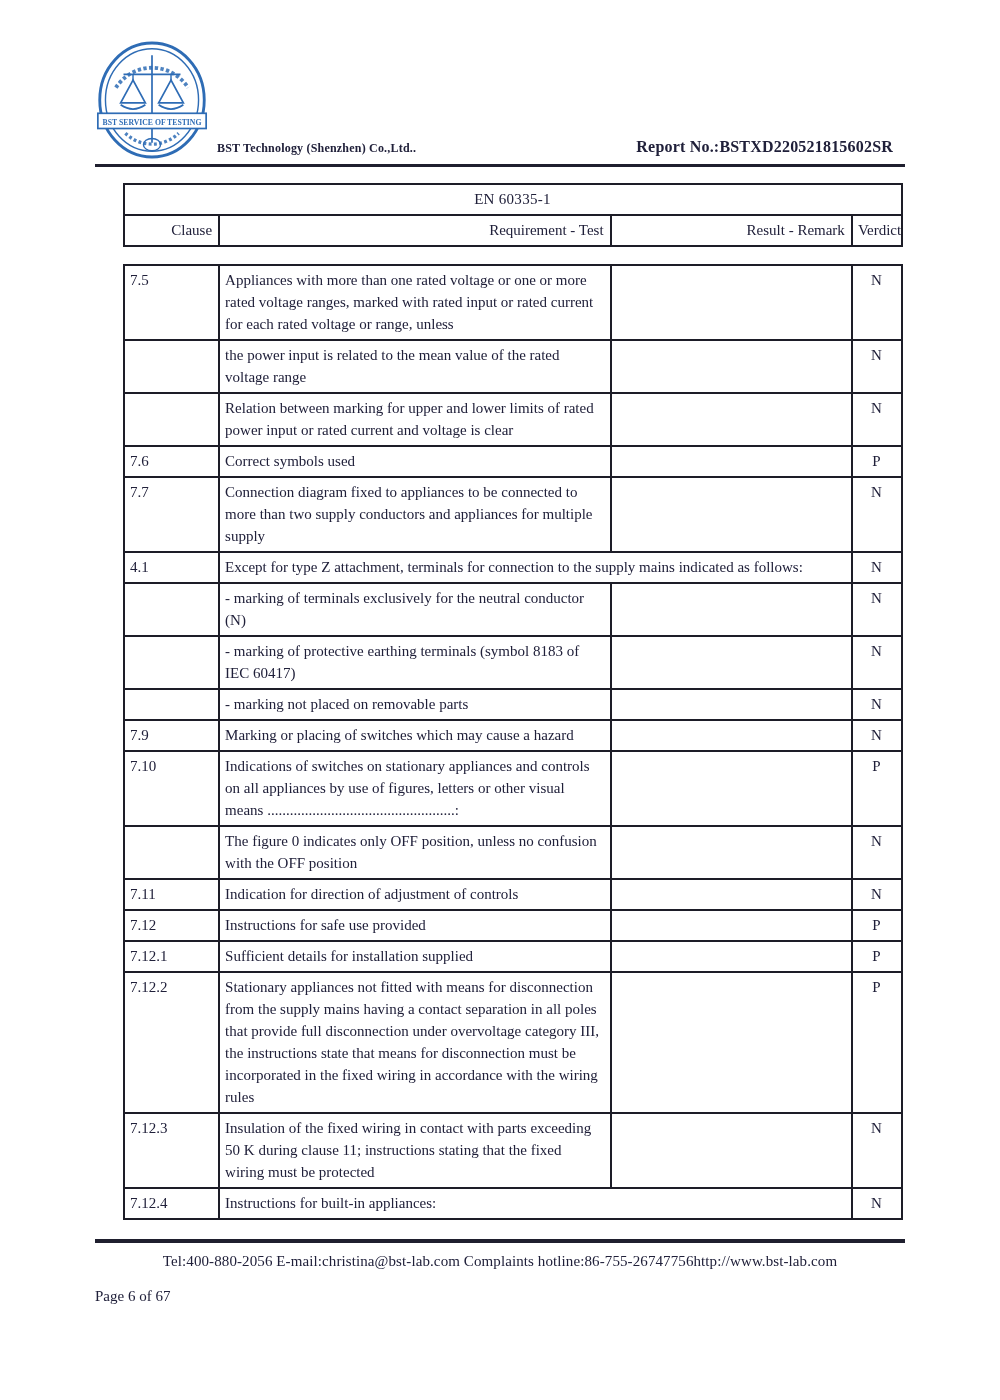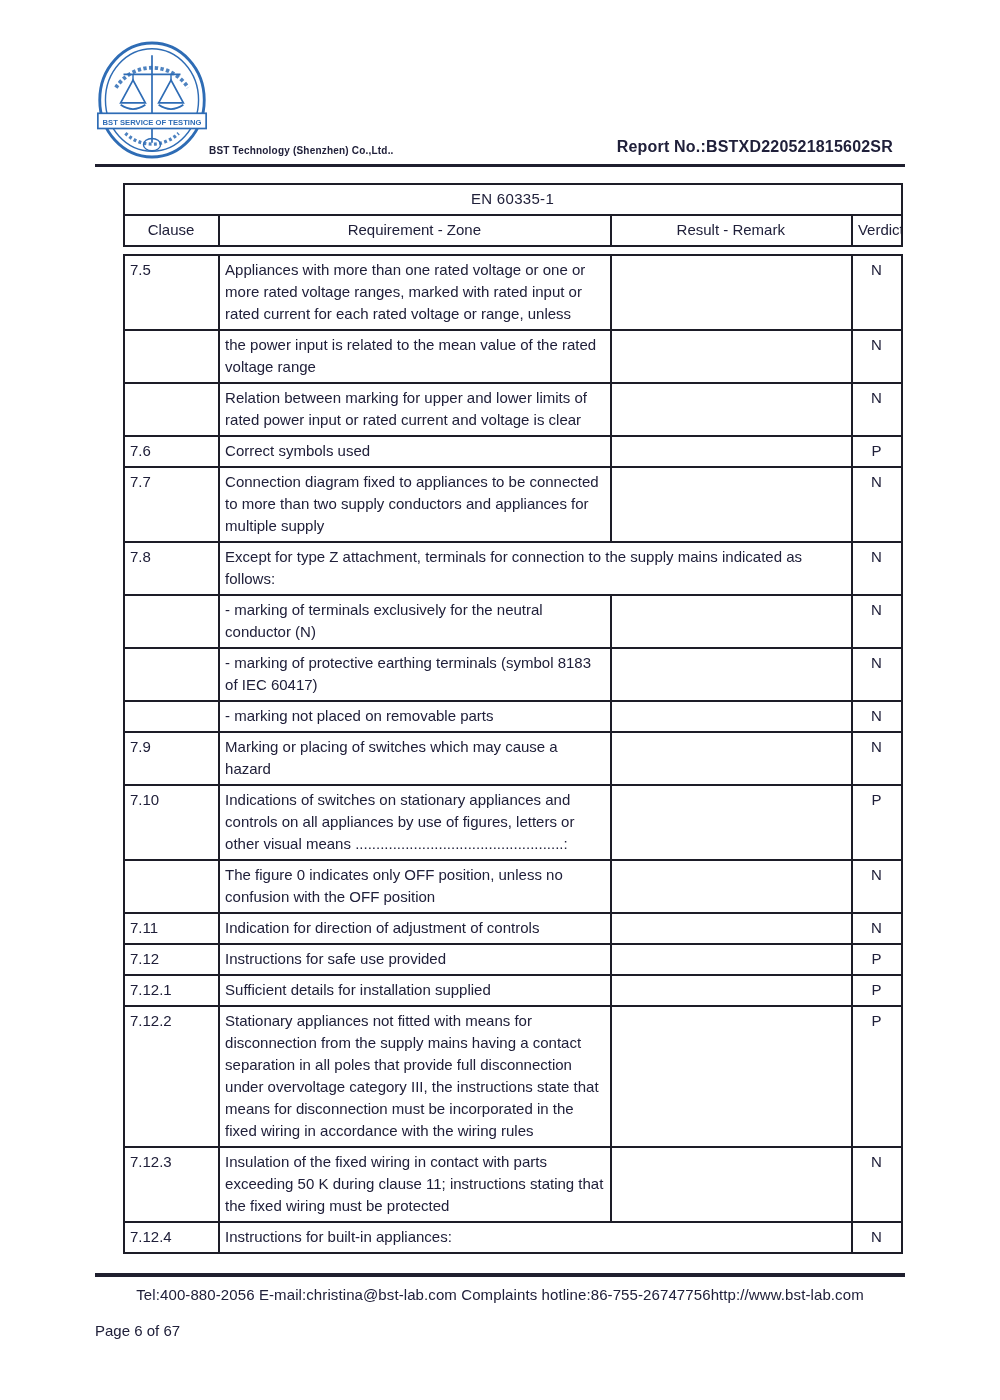--- a/index.html
+++ b/index.html
@@ -7,39 +7,40 @@
   .page {
     position: relative;
     width: 1000px;
     height: 1400px;
     margin: 0 auto;
     background: #ffffff;
     font-family: "Liberation Sans", "DejaVu Sans", sans-serif;
     color: #20203a;
     overflow: hidden;
   }
-  .content { margin: 0 95px; width: 810px; }
+  .content { margin: 0 95px; width: 810px; font-family: Liberation Serif, serif; }
 
   
   .header-row {
     display: flex;
     align-items: flex-end;
     padding-top: 42px;
     height: 162px;
   }
   .logo-wrap { flex: none; width: 114px; height: 124px; }
   .header-text {
     flex: 1;
     display: flex;
     align-items: flex-end;
     padding-bottom: 6px;
   }
   .company-name {
     font-weight: bold;
-    font-size: 10px;
+    font-size: 12px;
+    margin-left: 8px;
     letter-spacing: 0.2px;
   }
   .report-no {
     font-weight: bold;
     font-size: 16px;
     margin-left: auto;
     margin-right: 12px;
     letter-spacing: 0.2px;
   }
   .rule {
@@ -67,22 +68,22 @@
     padding: 3px 6px 4px 5px;
     color: #20203a;
     overflow: hidden;
   }
   .hdr-table { margin-top: 16px; }
   .hdr-standard td {
     text-align: center;
     height: 31px;
     letter-spacing: 0.3px;
   }
-  .hdr-cols th { text-align: center; height: 30px; }
-  .body-table { margin-top: 7px; padding-left: 47px; }
+  .hdr-cols th { text-align: right; height: 30px; }
+  .body-table { margin-top: 17px; padding-left: 47px; }
   .col-clause  { width: 93px; }
   .col-req     { width: 383px; }
   .col-result  { width: 236px; }
   .col-verdict { width: 49px; text-align: center; }
 
   
   .footer { margin-top: 19px; }
   .footer-line {
     text-align: center;
     font-size: 15px;
@@ -144,21 +145,21 @@
           <col class="col-req">
           <col class="col-result">
           <col class="col-verdict">
         </colgroup>
       <tbody>
           <tr class="hdr-standard">
         <td colspan="4">EN 60335-1</td>
       </tr>
       <tr class="hdr-cols">
         <th class="col-clause">Clause</th>
-        <th class="col-req">Requirement - Zone</th>
+        <th class="col-req">Requirement - Test</th>
         <th class="col-result">Result - Remark</th>
         <th class="col-verdict">Verdict</th>
       </tr>
     </tbody>
       </table>
 
     <table class="body-table">
       <colgroup>
           <col class="col-clause">
           <col class="col-req">
@@ -190,21 +191,21 @@
             <td class="col-result"></td>
             <td class="col-verdict">P</td>
           </tr>
           <tr>
             <td class="col-clause">7.7</td>
             <td class="col-req">Connection diagram fixed to appliances to be connected to more than two supply conductors and appliances for multiple supply</td>
             <td class="col-result"></td>
             <td class="col-verdict">N</td>
           </tr>
           <tr>
-            <td class="col-clause">7.8</td>
+            <td class="col-clause">4.1</td>
             <td class="col-req" colspan="2">Except for type Z attachment, terminals for connection to the supply mains indicated as follows:</td>
             <td class="col-verdict">N</td>
           </tr>
           <tr>
             <td class="col-clause"></td>
             <td class="col-req">- marking of terminals exclusively for the neutral conductor (N)</td>
             <td class="col-result"></td>
             <td class="col-verdict">N</td>
           </tr>
           <tr>

